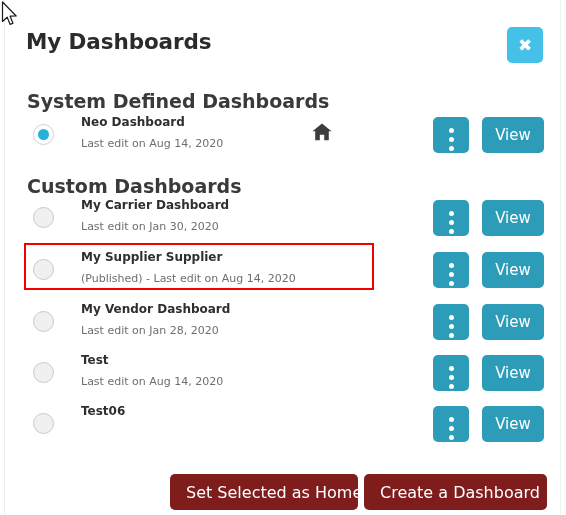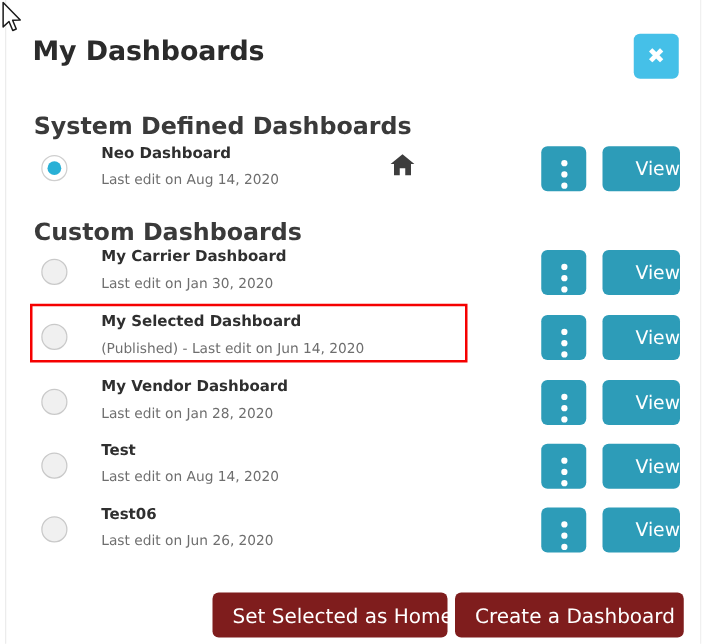--- a/index.html
+++ b/index.html
@@ -168,21 +168,20 @@
     width: 62px;
     height: 36px;
     background: #2d9cb8;
     border: none;
     border-radius: 5px;
     color: #ffffff;
     font-size: 15px;
     cursor: pointer;
     padding: 0;
     font-family: "DejaVu Sans", "Liberation Sans", sans-serif;
-    text-align: right;
   }
 
   
   #supplier-highlight {
     position: absolute;
     left: 19px;
     top: 243px;
     width: 350px;
     height: 47px;
     border: 2px solid #f50000;
@@ -261,22 +260,22 @@
     <button class="kebab-button">
       <span></span>
         <span></span>
         <span></span>
     </button>
     <button class="view-button">View</button>
   </div>
 
   <div class="dash-row" style="top:247px;">
     <div class="radio"></div>
-    <div class="dash-name">My Selected Dashboard</div>
-    <div class="dash-meta">(Published) - Last edit on Jun 14, 2020</div>
+    <div class="dash-name">My Supplier Supplier</div>
+    <div class="dash-meta">(Published) - Last edit on Aug 14, 2020</div>
     <button class="kebab-button">
       <span></span>
         <span></span>
         <span></span>
     </button>
     <button class="view-button">View</button>
   </div>
   <div id="supplier-highlight"></div>
 
   <div class="dash-row" style="top:299px;">
@@ -299,21 +298,20 @@
       <span></span>
         <span></span>
         <span></span>
     </button>
     <button class="view-button">View</button>
   </div>
 
   <div class="dash-row" style="top:401px;">
     <div class="radio"></div>
     <div class="dash-name">Test06</div>
-    <div class="dash-meta">Last edit on Jun 26, 2020</div>
     <button class="kebab-button">
       <span></span>
         <span></span>
         <span></span>
     </button>
     <button class="view-button">View</button>
   </div>
 
   <div id="footer-actions">
     <button class="footer-button" id="set-home-button">Set Selected as Home</button>

